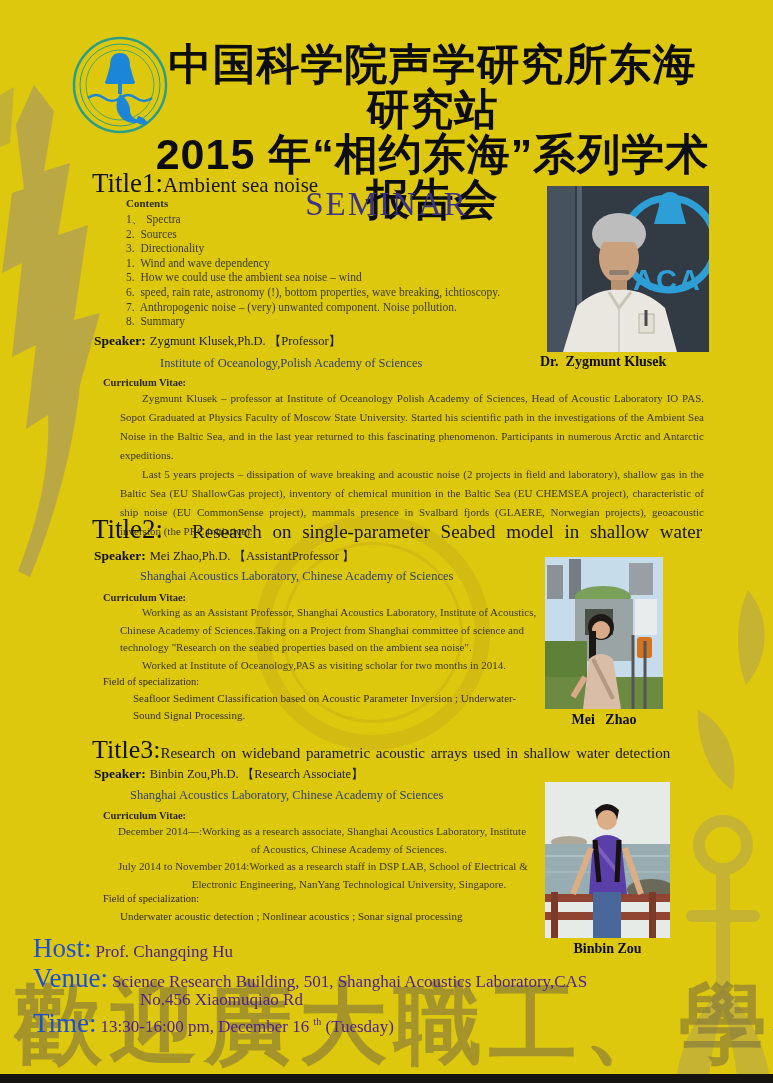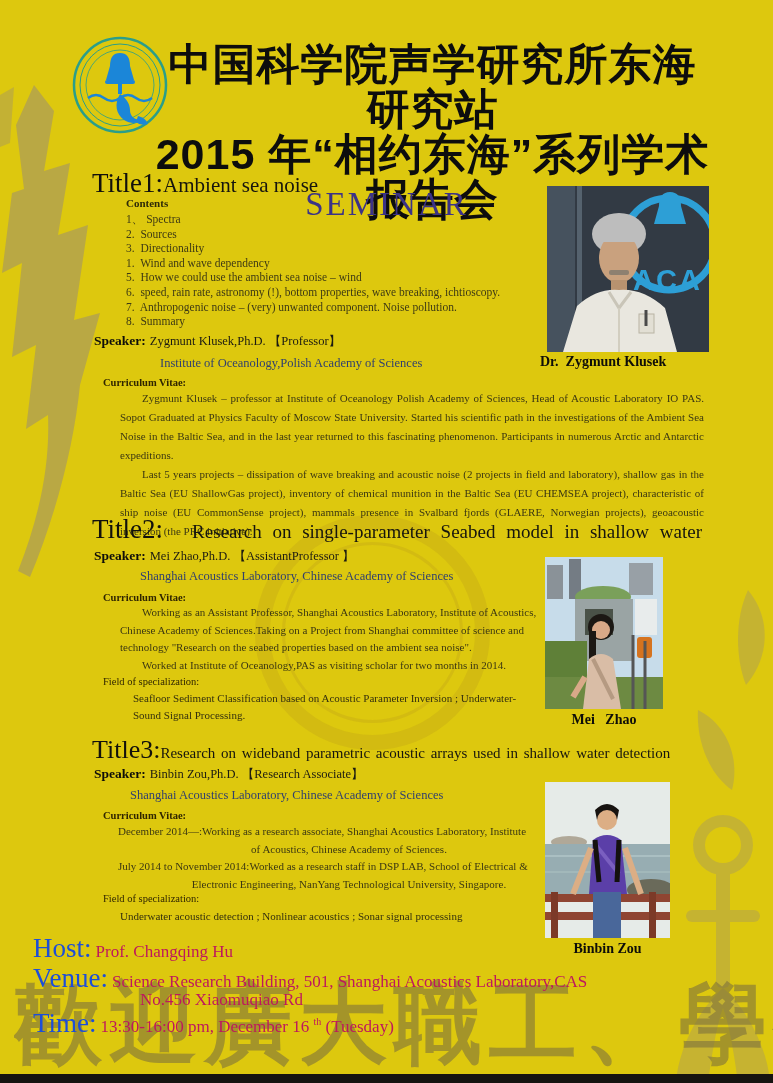--- a/index.html
+++ b/index.html
@@ -26,21 +26,21 @@
   .cv-label{font-size:10.5px;font-weight:bold;color:#2f2500;}
   .cv-body{font-size:11px;line-height:19px;color:#3c3812;text-align:justify;}
   .cv-body p{margin:0;text-indent:2em;}
   .cv-line{font-size:11px;line-height:17.5px;color:#3c3812;}
   .field-label{font-size:10.5px;font-weight:normal;color:#2f2500;}
   .field-text{font-size:11px;line-height:17px;color:#34300e;}
   .photo-frame{overflow:hidden;}
   .caption{font-size:14px;font-weight:bold;color:#0e0d09;white-space:pre;text-align:center;}
   
   .foot-label{font-size:27px;color:#1d4ed8;}
-  .foot-val{font-size:17px;color:#be185d;}
+  .foot-val{font-size:17px;color:#4c1d95;}
   .foot-val sup{font-size:10px;}
   
   .watermark{
     font-size:88px;font-weight:bold;letter-spacing:7px;white-space:nowrap;
     color:rgba(122,110,62,0.58);font-family:"Liberation Serif","DejaVu Serif",serif;
   }
   .seal{border:15px solid rgba(182,152,26,0.26);border-radius:50%;}
   .seal-inner{position:absolute;left:12px;top:12px;right:12px;bottom:12px;border:3px solid rgba(182,152,26,0.26);border-radius:50%;}
   .bottom-bar{left:0;bottom:0;width:773px;height:9px;background:#161410;}
 </style>

